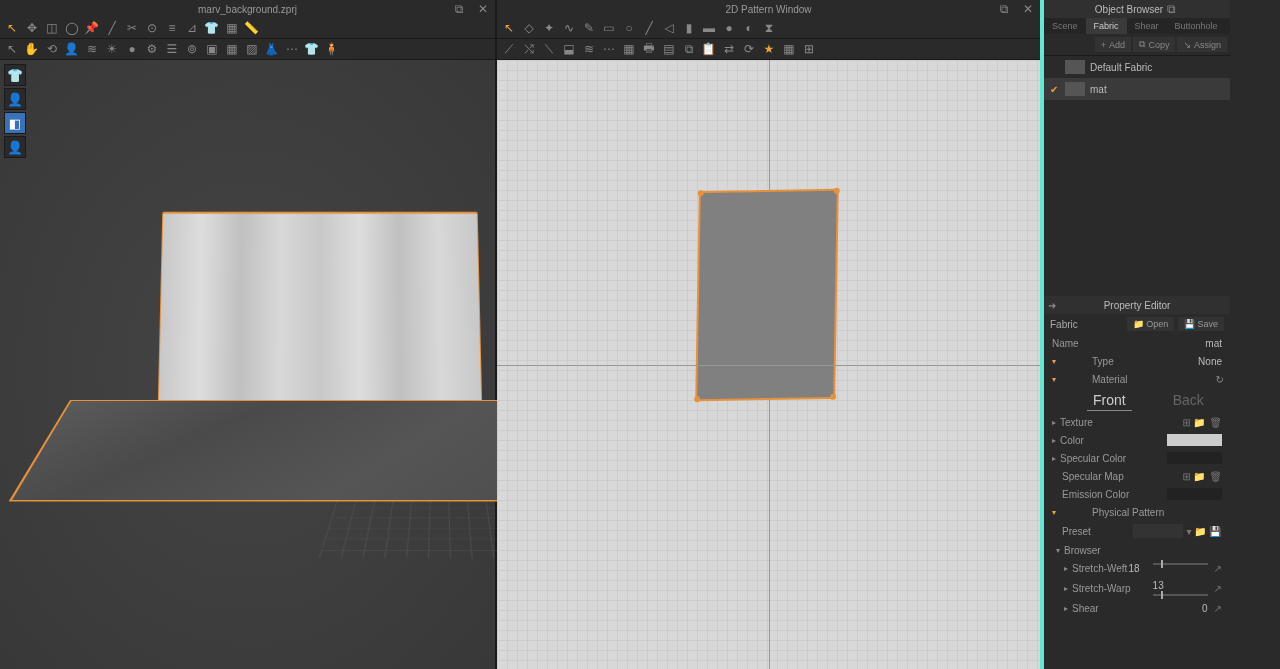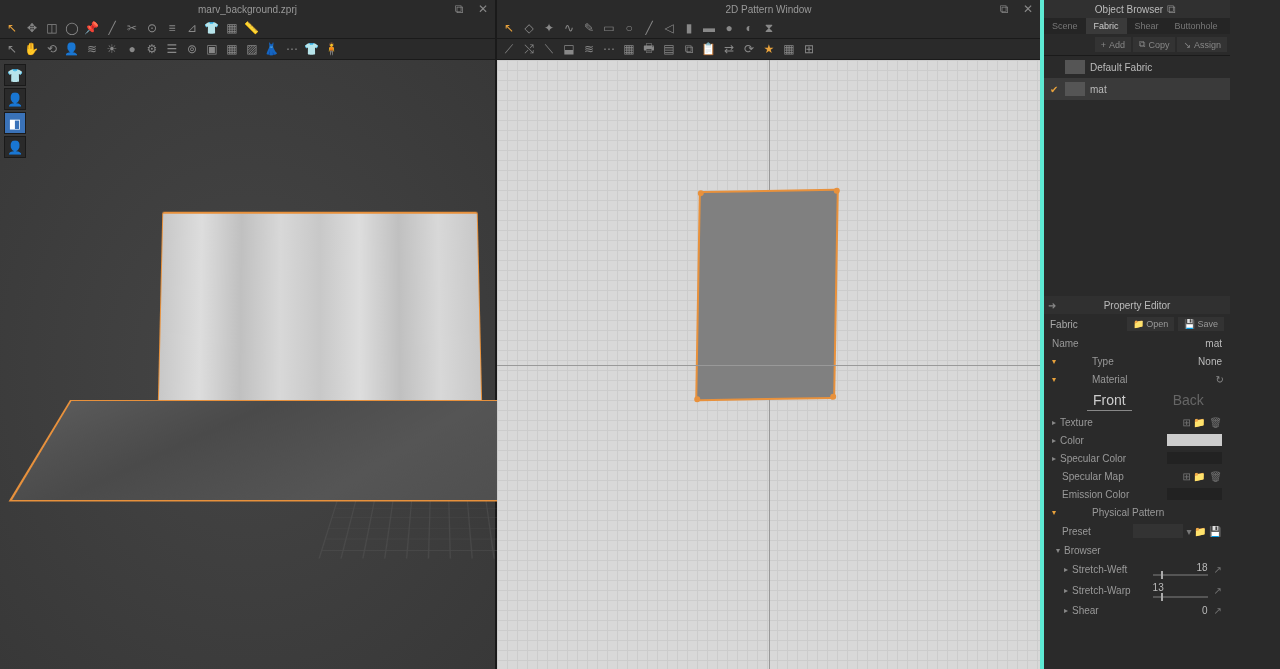--- a/index.html
+++ b/index.html
@@ -284,21 +284,21 @@
     <div class="prop-row" style="padding-left:18px">
       <span class="plbl">Preset</span>
       <span style="width:50px;height:14px;background:#333"></span>
       <span style="margin-left:4px;color:#777">▾ 📁 💾</span>
     </div>
     <div class="prop-row subdown" style="padding-left:12px">
       <span class="plbl">Browser</span>
     </div>
     <div class="prop-row sub" style="padding-left:20px">
       <span class="plbl">Stretch-Weft</span>
-      <div style="display:flex;flex-direction:column;align-items:flex-end;gap:1px">
+      <div style="display:flex;flex-direction:row;align-items:flex-start;gap:13px">
         <span class="pval">18</span>
         <div class="slider-line"></div>
       </div>
       <span style="margin-left:6px;color:#777">↗</span>
     </div>
     <div class="prop-row sub" style="padding-left:20px">
       <span class="plbl">Stretch-Warp</span>
       <div style="display:flex;flex-direction:column;align-items:flex-start;gap:3px">
         <span class="pval">13</span>
         <div class="slider-line"></div>

